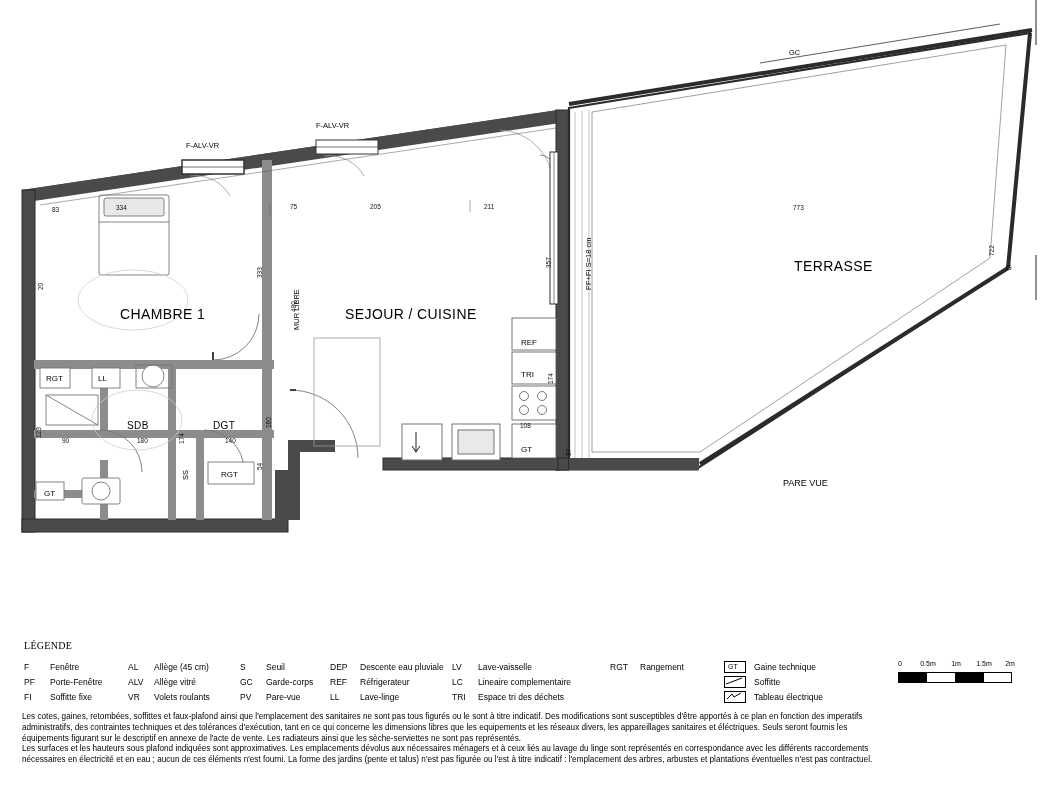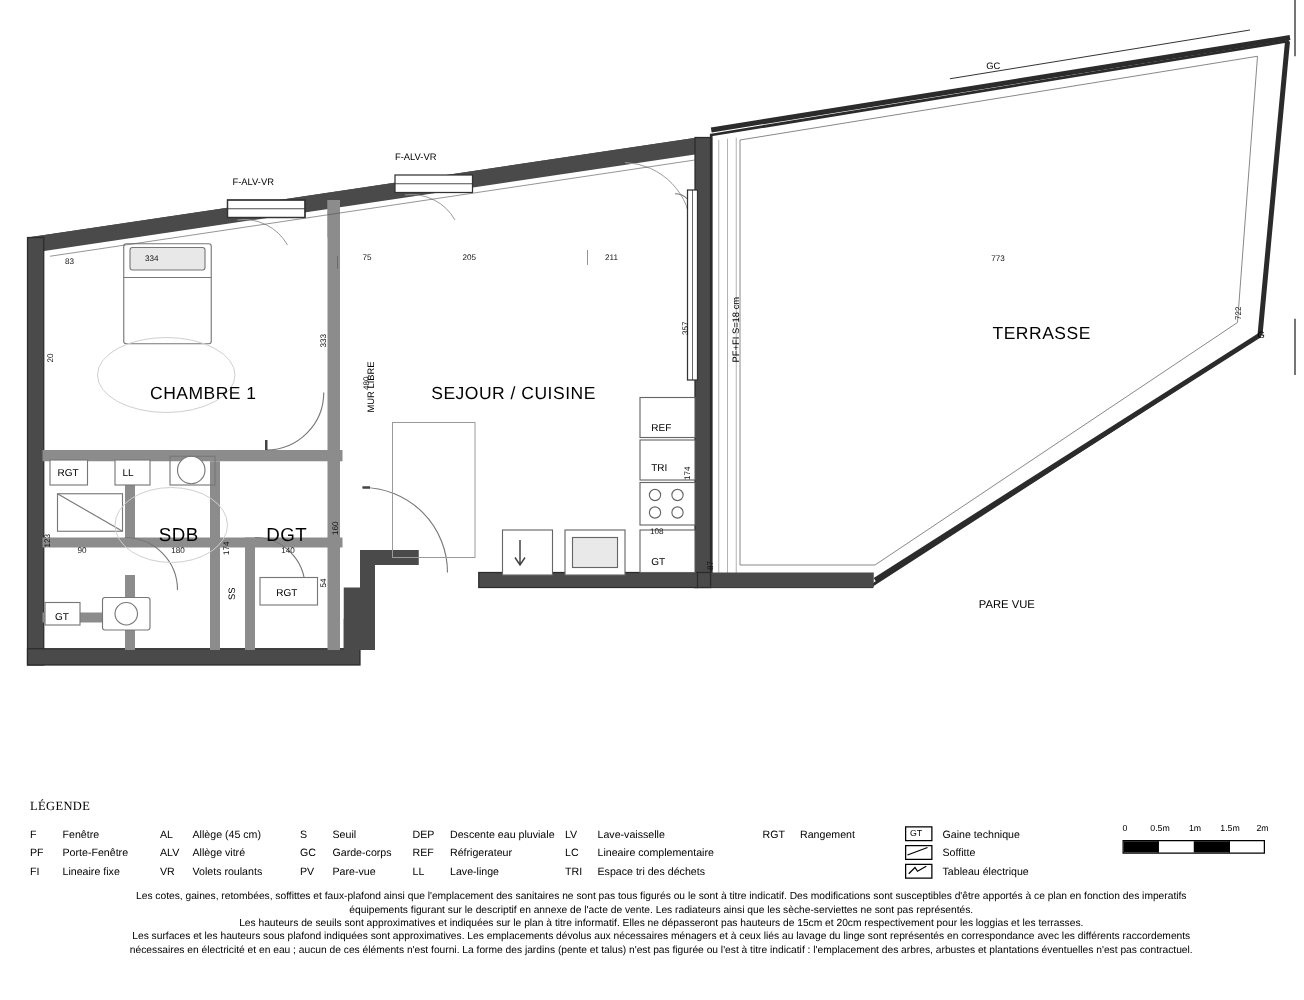--- a/index.html
+++ b/index.html
@@ -22,21 +22,21 @@
     height: 800px;
   }
   svg.plan {
     position: absolute;
     left: 0; top: 0;
     width: 1043px;
     height: 800px;
   }
   .room-label {
     position: absolute;
-    font-size: 15px;
+    font-size: 10px;
     letter-spacing: 0.4px;
     white-space: nowrap;
   }
   .room-label.big {
     font-size: 14px;
   }
   .small-label {
     position: absolute;
     font-size: 8px;
     white-space: nowrap;
@@ -99,21 +99,20 @@
     position: relative;
     background: #fff;
   }
   .notes {
     position: absolute;
     left: 22px;
     top: 712px;
     width: 1014px;
     font-size: 8.2px;
     line-height: 1.32;
-    text-align: center;
   }
   .scalebar {
     position: absolute;
     left: 898px;
     top: 660px;
     width: 120px;
     font-size: 7px;
   }
   .scalebar .ticks {
     position: relative;
@@ -355,21 +354,21 @@
       <div class="lg-row">
           <span class="lg-abbr">F</span>
           <span class="lg-text">Fenêtre</span>
         </div>
       <div class="lg-row">
           <span class="lg-abbr">PF</span>
           <span class="lg-text">Porte-Fenêtre</span>
         </div>
       <div class="lg-row">
           <span class="lg-abbr">FI</span>
-          <span class="lg-text">Lineaire fixe</span>
+          <span class="lg-text">Soffitte fixe</span>
         </div>
     </div>
 
     <div class="lg-col" style="left:104px;">
       <div class="lg-row">
           <span class="lg-abbr">AL</span>
           <span class="lg-text">Allège (45 cm)</span>
         </div>
       <div class="lg-row">
           <span class="lg-abbr">ALV</span>
@@ -474,17 +473,17 @@
   <div class="ticks">
     <div></div>
       <div></div>
       <div></div>
       <div></div>
   </div>
 </div>
 
 <div class="notes">
   <div>Les cotes, gaines, retombées, soffittes et faux-plafond ainsi que l'emplacement des sanitaires ne sont  pas tous figurés ou le sont à titre indicatif. Des modifications sont susceptibles d'être apportés à ce plan en fonction des imperatifs</div>
+  <div>administratifs, des contraintes techniques et des tolérances d'exécution, tant en ce qui concerne les dimensions libres que les equipements et les réseaux divers, les appareillages sanitaires et éléctriques. Seuls seront fournis les</div>
   <div>équipements figurant sur le descriptif en annexe de l'acte de vente. Les radiateurs ainsi que les sèche-serviettes ne sont pas représentés.</div>
-  <div>Les hauteurs de seuils sont approximatives et indiquées sur le plan à titre informatif. Elles ne dépasseront pas hauteurs de 15cm et 20cm respectivement pour les loggias et les terrasses.</div>
   <div>Les surfaces et les hauteurs sous plafond indiquées sont approximatives. Les emplacements dévolus aux nécessaires ménagers et à ceux liés au lavage du linge sont représentés en correspondance avec les différents raccordements</div>
   <div>nécessaires en électricité et en eau ; aucun de ces éléments n'est fourni. La forme des jardins (pente et talus) n'est pas figurée ou l'est à titre indicatif : l'emplacement des arbres, arbustes et plantations éventuelles n'est pas contractuel.</div>
 </div>
 
 </body></html>

